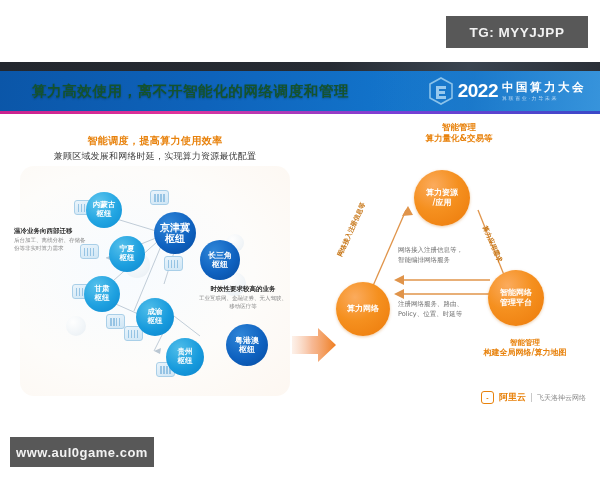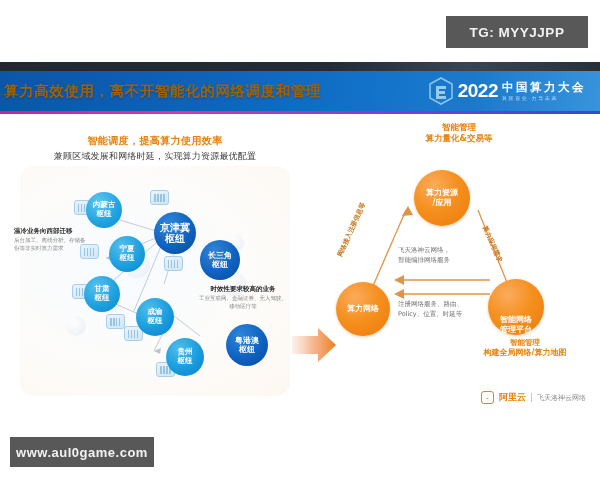--- a/index.html
+++ b/index.html
@@ -28,22 +28,22 @@
     background:linear-gradient(100deg,#0b56a8 0%,#0e63bb 35%,#1272c9 62%,#1a86d8 100%);
     overflow:hidden;
   }
   .banner:after{
     content:"";position:absolute;right:0;top:0;width:230px;height:40px;
     background:linear-gradient(95deg,rgba(12,90,170,0) 0%,rgba(30,120,200,.65) 45%,rgba(60,150,220,.85) 100%);
   }
   .banner-underline{position:absolute;left:0;top:49px;width:600px;height:3px;
     background:linear-gradient(90deg,#c9238f 0%,#e0349b 30%,#7b3fd6 65%,#3a49c8 100%);}
   .banner-title{
-    position:absolute;left:4px;top:9px;height:40px;display:flex;align-items:center;
-    color:#a16207;font-size:14.5px;font-weight:bold;letter-spacing:.6px;z-index:3;
+    position:absolute;left:32px;top:9px;height:40px;display:flex;align-items:center;
+    color:#14532d;font-size:14.5px;font-weight:bold;letter-spacing:.6px;z-index:3;
     text-shadow:0 1px 2px rgba(0,0,0,.25);
     font-family:"DejaVu Sans",sans-serif;
   }
   .banner-logo{position:absolute;right:14px;top:9px;height:40px;display:flex;align-items:center;gap:4px;z-index:4;}
   .hex-mark{width:26px;height:28px;position:relative;opacity:.85;}
   .year{color:#fff;font-size:19px;font-weight:bold;font-family:"Liberation Sans",sans-serif;letter-spacing:-.5px;}
   .logo-cn{display:flex;flex-direction:column;line-height:1;}
   .logo-cn-main{color:#fff;font-size:11.5px;font-weight:bold;letter-spacing:2.5px;font-family:"DejaVu Sans",sans-serif;}
   .logo-cn-sub{color:#bcd9f2;font-size:5px;letter-spacing:1.6px;margin-top:2.5px;font-family:"DejaVu Sans",sans-serif;}
 
@@ -285,31 +285,31 @@
 
         <div class="ocircle" style="left:96px;top:56px;width:56px;height:56px;">
           <span>算力资源</span>
           <span>/应用</span>
         </div>
 
         <div class="ocircle" style="left:18px;top:168px;width:54px;height:54px;">
           <span>算力网络</span>
         </div>
 
-        <div class="ocircle" style="left:170px;top:165px;width:56px;height:56px;justify-content:flex-end;">
+        <div class="ocircle" style="left:170px;top:156px;width:56px;height:56px;">
           <span>智能网络</span>
           <span>管理平台</span>
         </div>
 
         <div class="rot-label" style="left:22px;top:138px;transform:rotate(-66deg);transform-origin:left center;">网络接入注册信息等</div>
 
         <div class="rot-label" style="left:166px;top:108px;transform:rotate(66deg);transform-origin:left center;">算力应用需求</div>
 
         <div class="mid-text" style="left:80px;top:132px;width:112px;text-align:left;">
-          <div>飞天洛神云网络，</div>
+          <div>网络接入注册信息等，</div>
           <div>智能编排网络服务</div>
         </div>
 
         <div class="mid-text" style="left:80px;top:186px;width:112px;text-align:left;">
           <div>注册网络服务、路由、</div>
           <div>Policy、位置、时延等</div>
         </div>
 
 
         <div class="corner-label" style="left:132px;top:224px;width:150px;text-align:center;">

